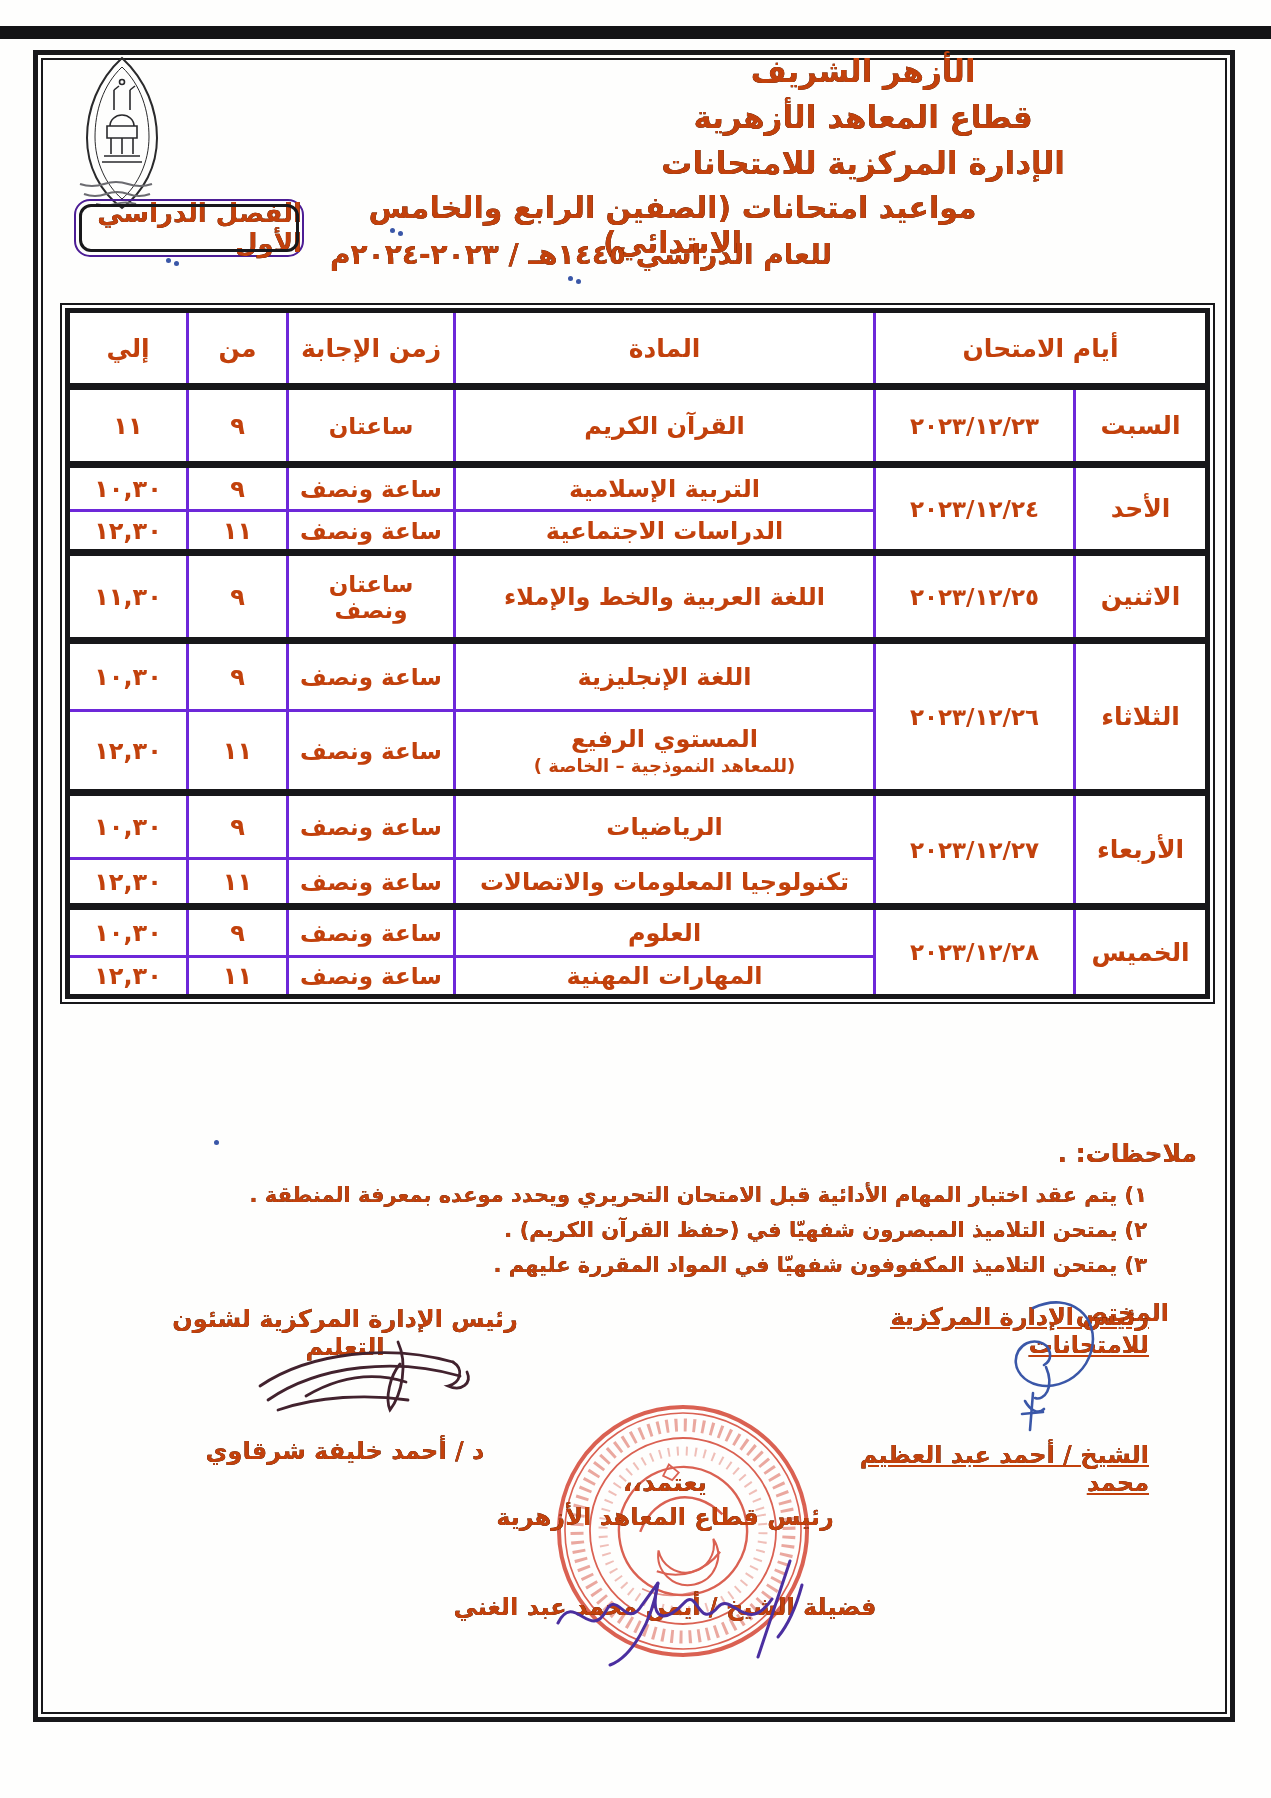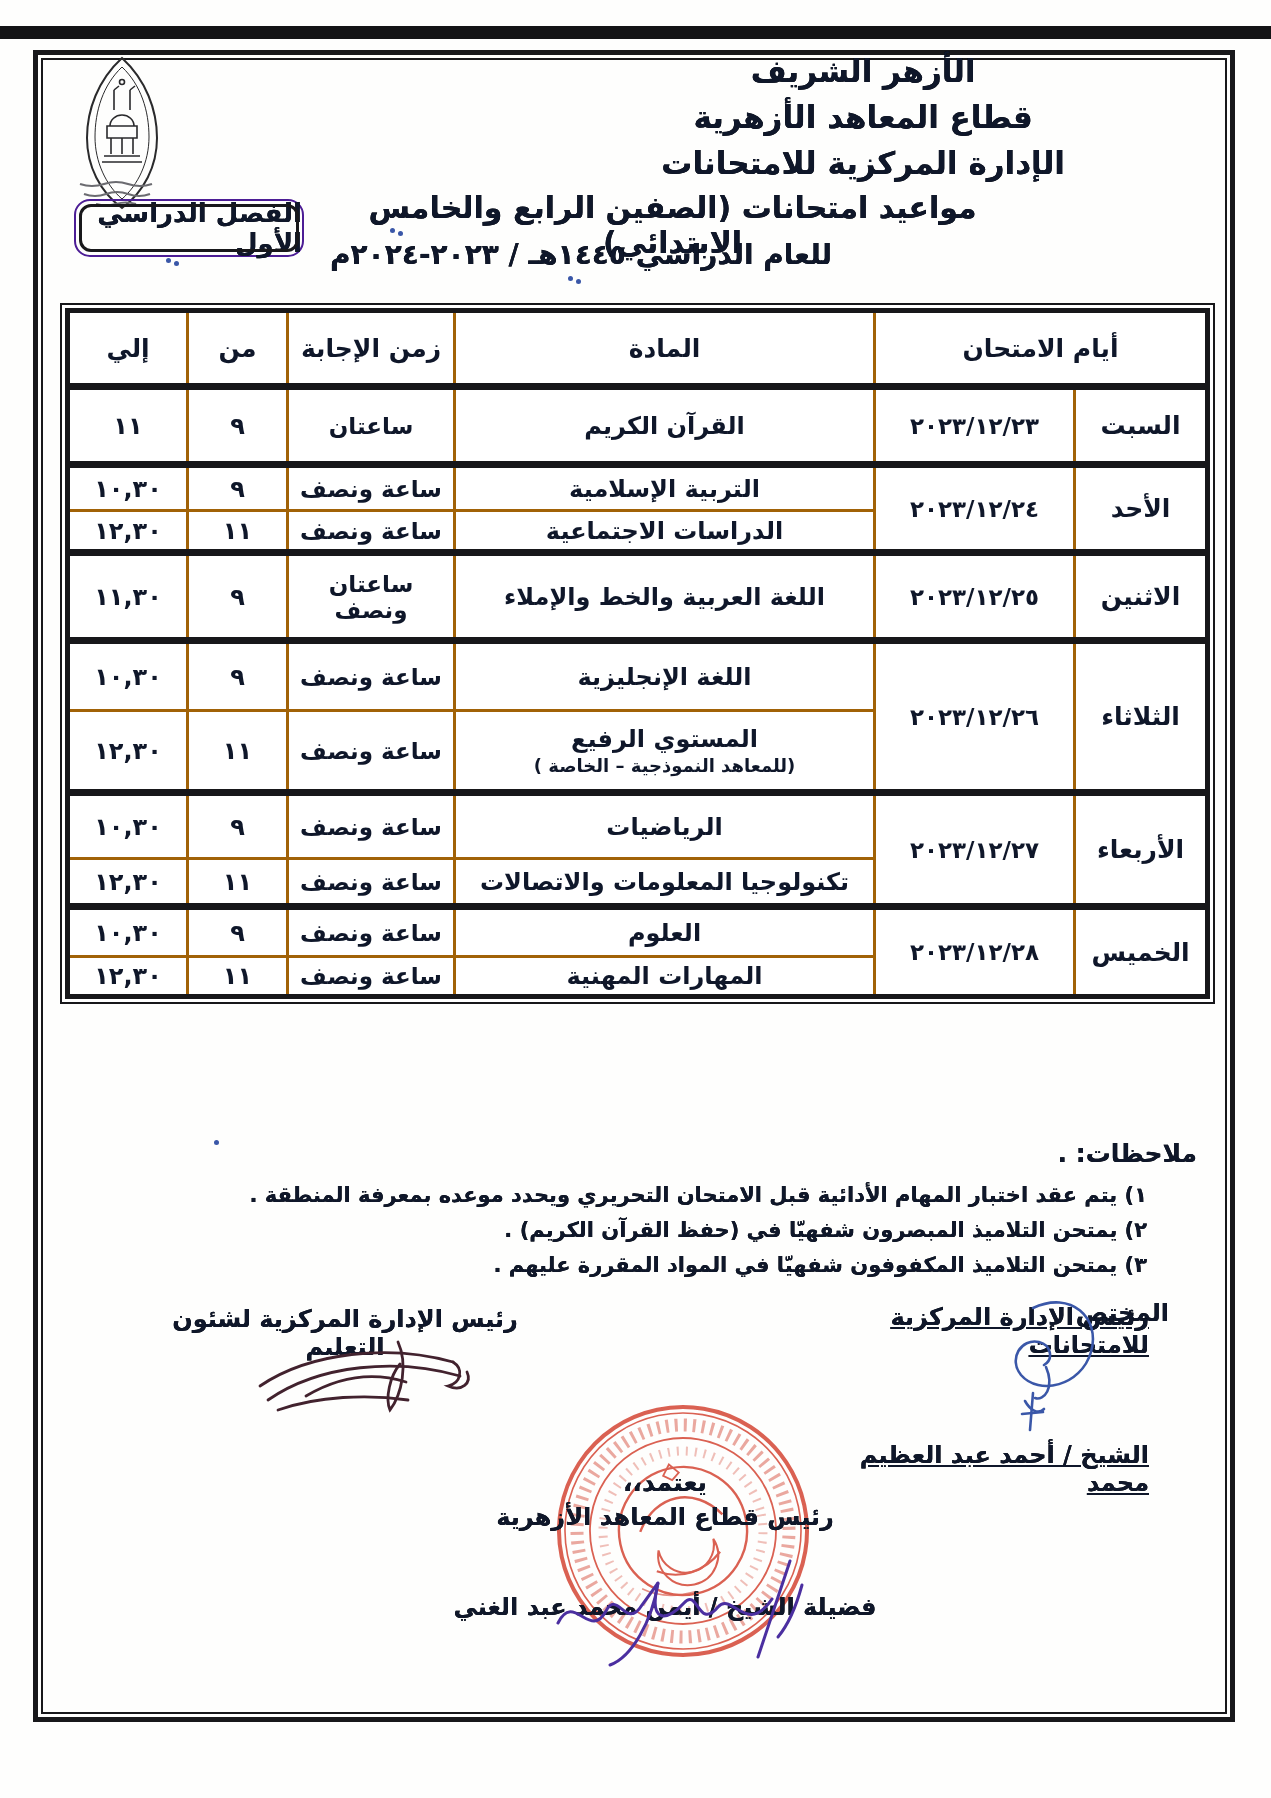--- a/index.html
+++ b/index.html
@@ -1,18 +1,18 @@
 <!DOCTYPE html>
 <html lang="ar" dir="rtl"><head>
 <meta charset="utf-8">
 <style>
   html,body{margin:0;padding:0;background:#ffffff;}
   .page{
     position:relative;width:1271px;height:1798px;background:#fefefd;
-    overflow:hidden;direction:rtl;color:#0f172a;
+    overflow:hidden;direction:rtl;color:#c2410c;
     font-family:"DejaVu Sans",sans-serif;font-weight:bold;
   }
   .abs{position:absolute;}
   
   .top-bar{left:0;top:26px;width:1271px;height:13px;background:#141416;}
   .frame{left:33px;top:50px;width:1192px;height:1662px;border:5px solid #18181b;}
   .frame::before{content:"";position:absolute;inset:3px;border:2px solid #18181b;}
   
   .brand{top:48px;right:206px;text-align:center;line-height:46px;font-size:31px;
          letter-spacing:-1px;text-shadow:0 0 .6px #000;}
@@ -23,21 +23,21 @@
   .title2{left:330px;top:238px;width:560px;text-align:left;font-size:28px;text-shadow:0 0 .6px #000;}
   .sem-box{left:74px;top:199px;width:226px;height:54px;border:2px solid #4c1d95;border-radius:16px;
            display:flex;align-items:center;justify-content:center;}
   .sem-box::before{content:"";position:absolute;inset:3px;border:3px solid #18181b;border-radius:12px;}
   .sem-box span{font-size:26px;text-shadow:0 0 .6px #000;}
   
   .pen-mark{width:5px;height:5px;border-radius:50%;background:#3a57a8;}
   
   .table-wrap{left:60px;top:303px;border:2px solid #17171a;padding:3px;background:#fff;}
   table.exam{border-collapse:collapse;border:5px solid #17171a;table-layout:fixed;width:1140px;direction:rtl;}
-  table.exam th,table.exam td{border:3px solid #a16207;text-align:center;vertical-align:middle;
+  table.exam th,table.exam td{border:3px solid #6d28d9;text-align:center;vertical-align:middle;
     padding:0 4px;font-weight:bold;overflow:hidden;}
   table.exam thead th{border-bottom:7px solid #17171a;height:70px;font-size:25px;}
   table.exam tr.grp > td{border-top:7px solid #17171a;}
   td.day-cell{font-size:25px;}
   td.date-cell{font-size:23px;}
   td.subject-cell{font-size:24px;}
   td.duration-cell{font-size:23px;}
   td.from-cell,td.to-cell{font-size:24px;}
   .subject-note{font-size:18px;margin-top:2px;}
   
@@ -329,20 +329,21 @@
       <path d="M88,20 C126,2 156,30 146,64 C136,98 94,108 76,87 C63,71 76,50 94,54 C106,57 109,71 99,77"></path>
       <path d="M101,79 C110,100 99,113 90,110"></path>
       <path d="M80,113 C85,122 93,127 99,121"></path>
       <path d="M88,105 L85,142"></path>
       <path d="M77,126 L98,124"></path>
     </g>
   </svg>
 
   <div class="abs sig-left">
     <div class="txt">رئيس الإدارة المركزية لشئون التعليم</div>
+    <div class="sig-name txt">د / أحمد خليفة شرقاوي</div>
   </div>
   <svg class="abs sig-svg" style="left:248px;top:1336px;" width="235" height="90" viewBox="0 0 235 90">
     <g fill="none" stroke="#42222e" stroke-width="2.8" stroke-linecap="round">
       <path d="M12,50 C62,16 142,8 205,26"></path>
       <path d="M20,64 C72,28 150,22 212,40"></path>
       <path d="M58,60 C92,40 126,36 158,46"></path>
       <path d="M150,6 C160,28 154,58 142,74 C137,62 142,40 152,28"></path>
       <path d="M205,26 C216,33 213,47 200,50 C214,56 224,47 219,36"></path>
       <path d="M30,74 C70,60 120,58 160,64"></path>
     </g>

